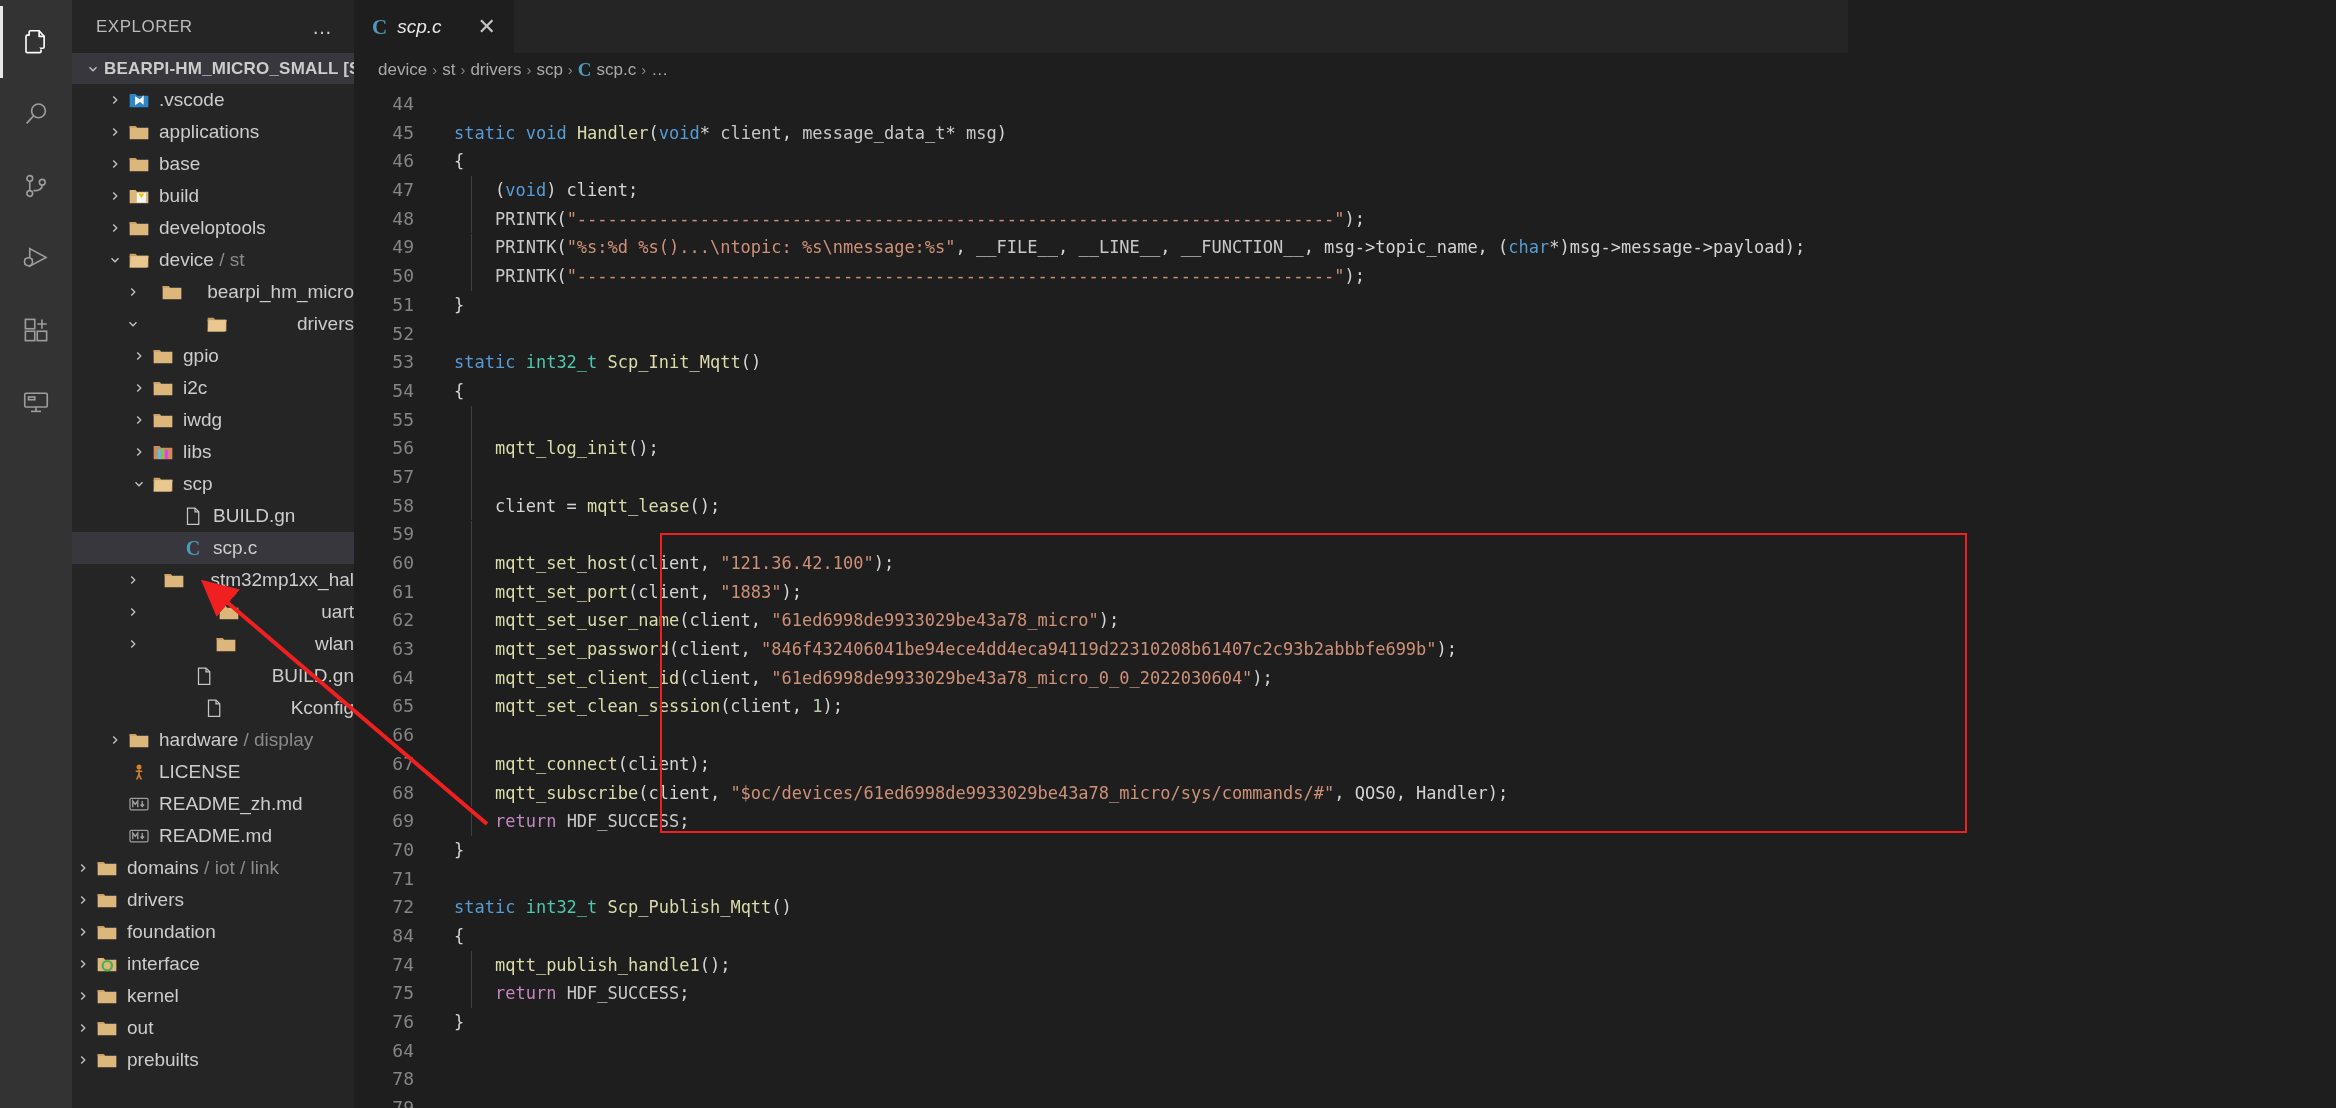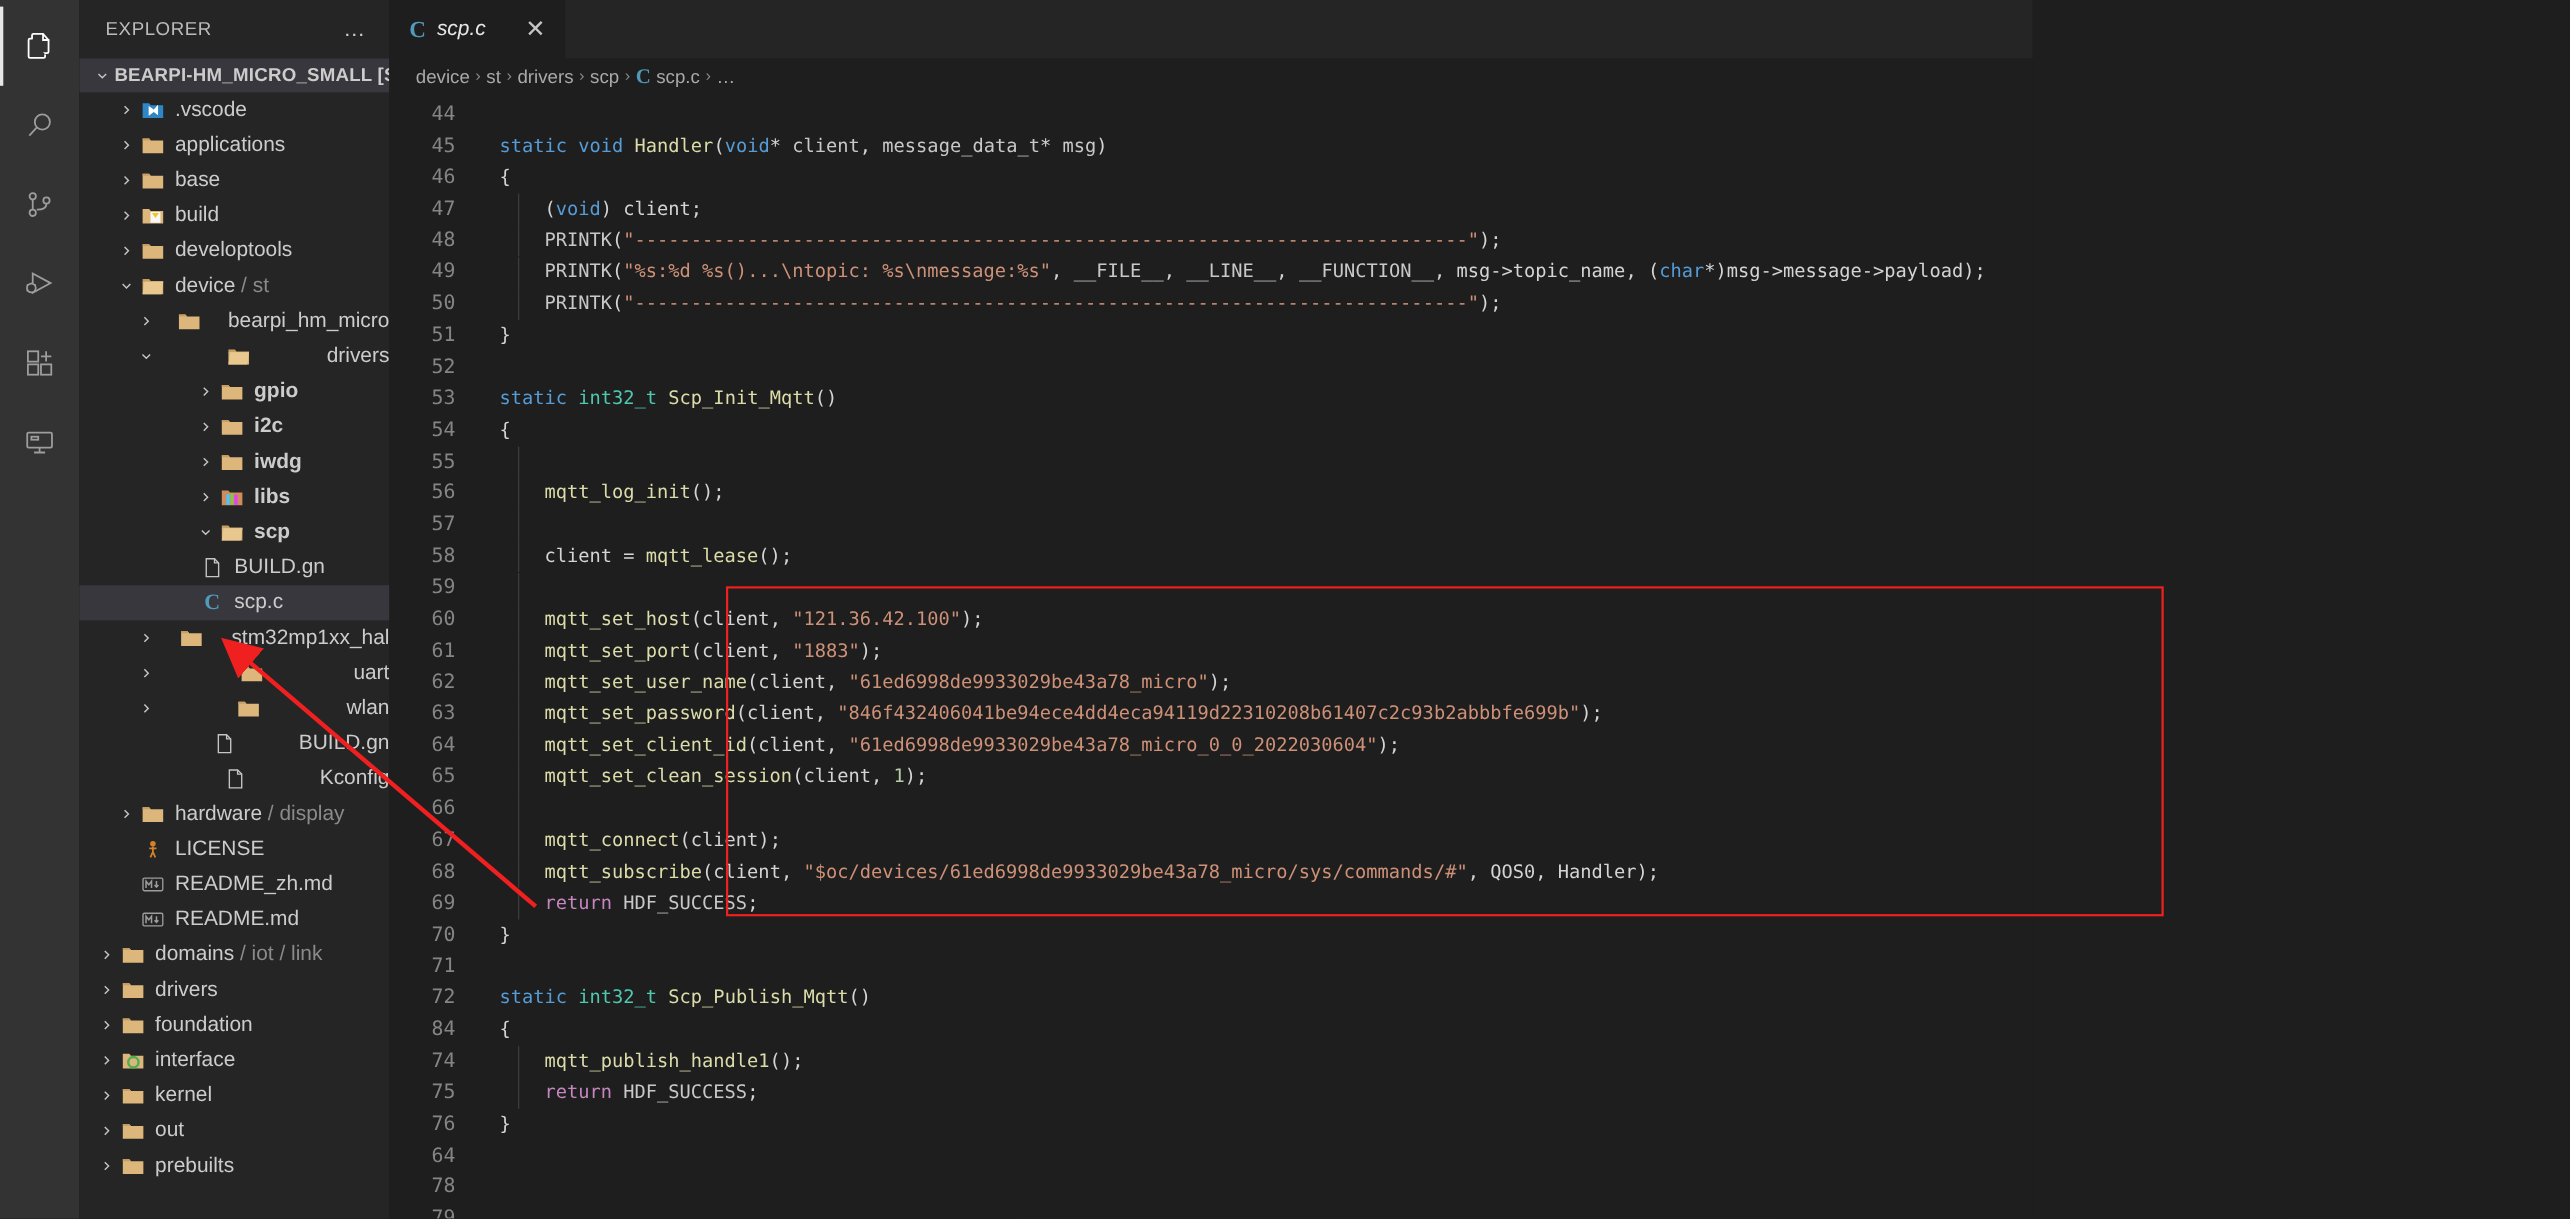--- a/index.html
+++ b/index.html
@@ -58,24 +58,24 @@
     width: 22px; flex: 0 0 22px; display: flex;
     align-items: center; justify-content: center; color: #c5c5c5;
   }
   .twisty svg { display:block; }
   .ficon {
     width: 26px; flex: 0 0 26px; display: flex; align-items: center;
     justify-content: center; margin-right: 7px;
   }
   .label { font-size: 19px; color: #cccccc; }
   .label .dim { color: #8a8a8a; }
-  .indent-0 { padding-left: 14px; }
+  .indent-0 { }
   .indent-1 { padding-left: 32px; }
   .indent-2 { padding-left: 50px; justify-content: space-between; }
-  .indent-3 { padding-left: 104px; font-weight: bold; }
+  .indent-3 { padding-left: 56px; }
   .indent-4 { padding-left: 86px; }
 
   
   .editor-area {
     flex: 1; display: flex; flex-direction: column;
     background: #1e1e1e; min-width: 0; overflow: hidden;
   }
   .tabsbar {
     height: 53px; background: #252526; display: flex;
     align-items: stretch; flex: 0 0 53px;

